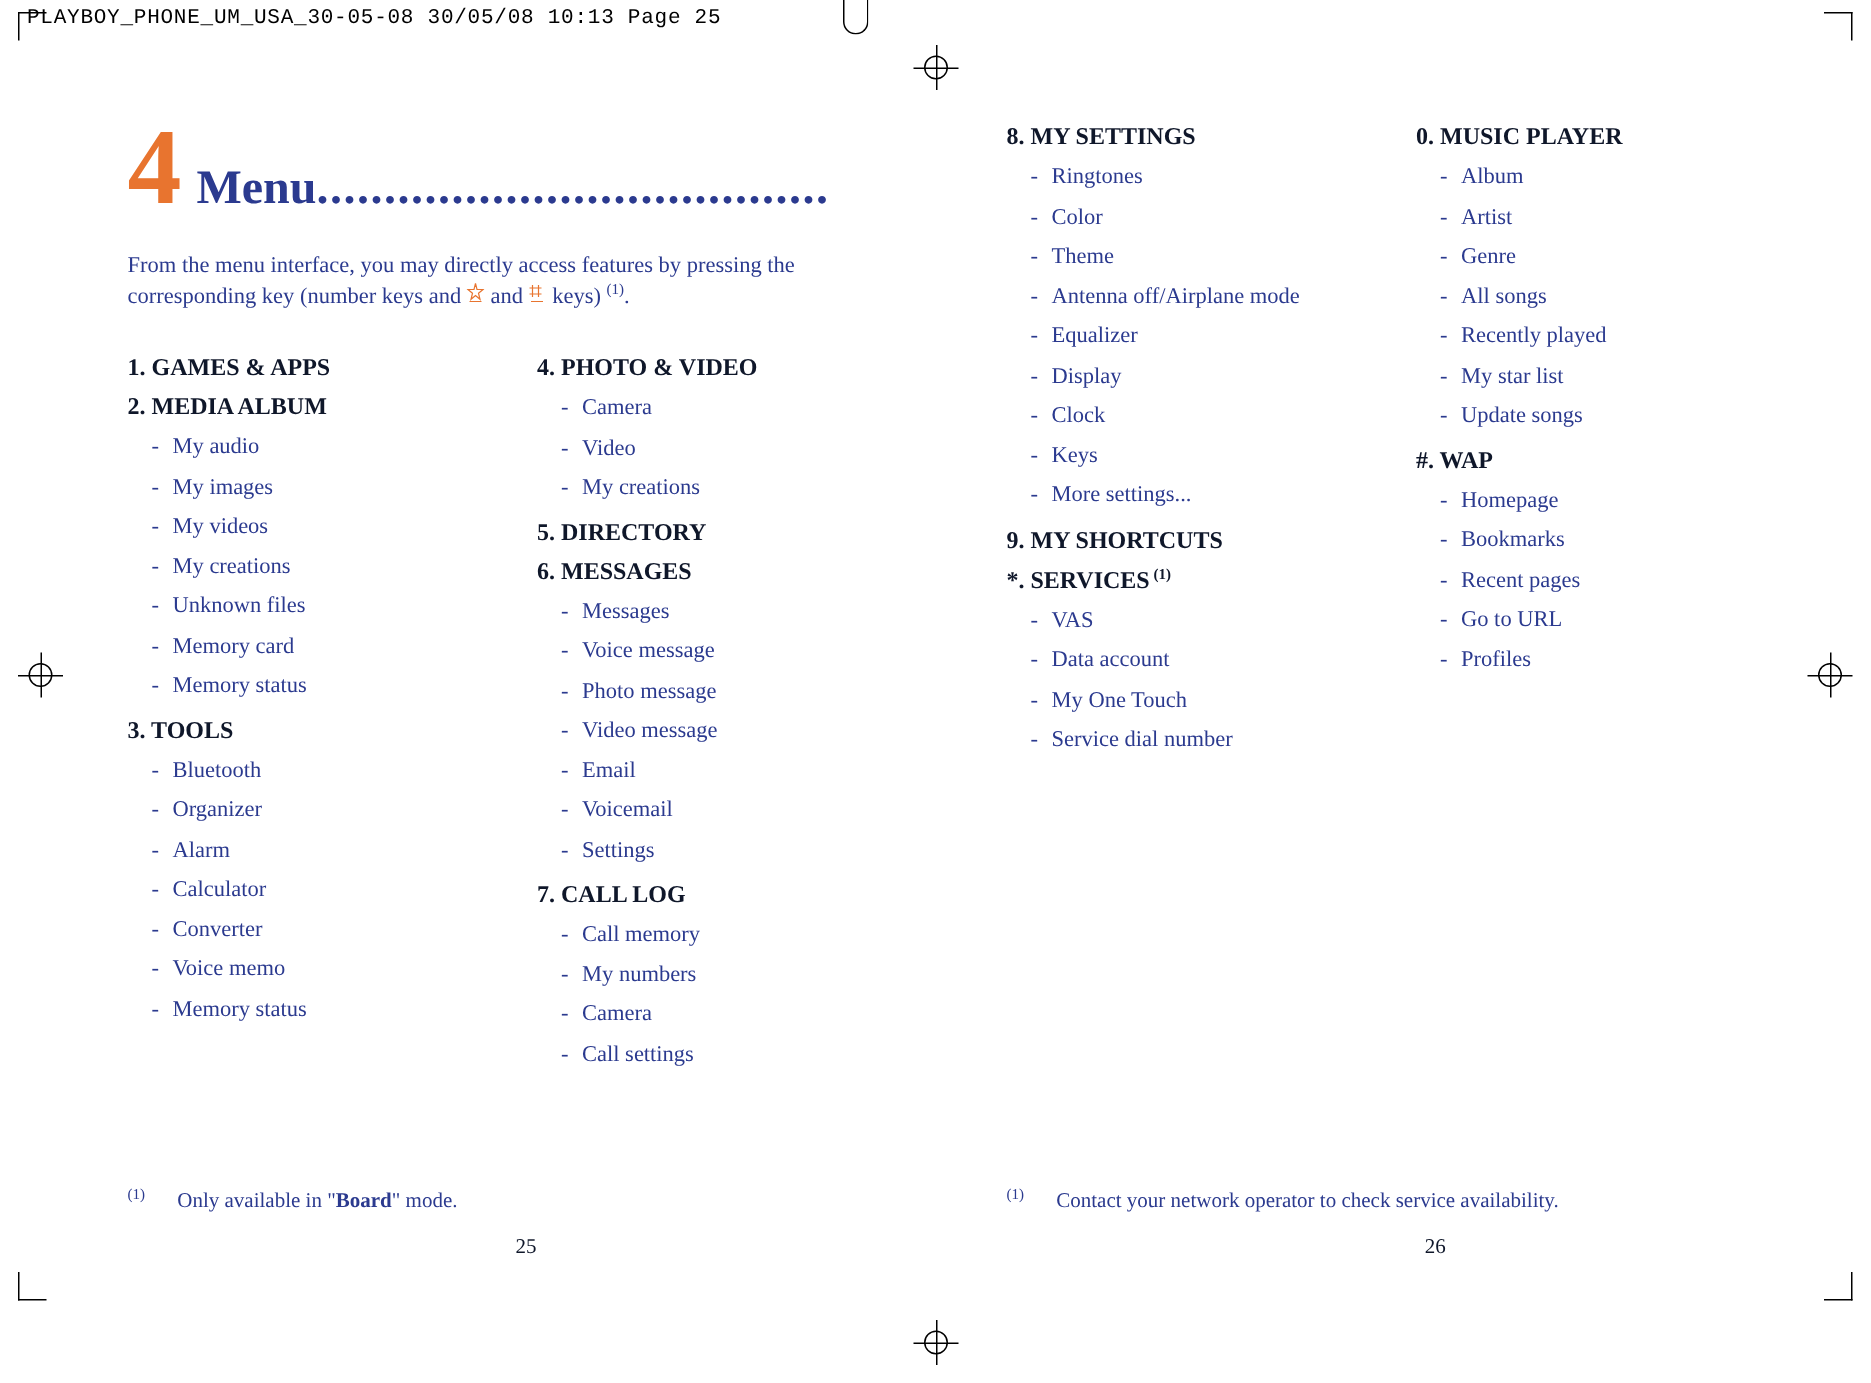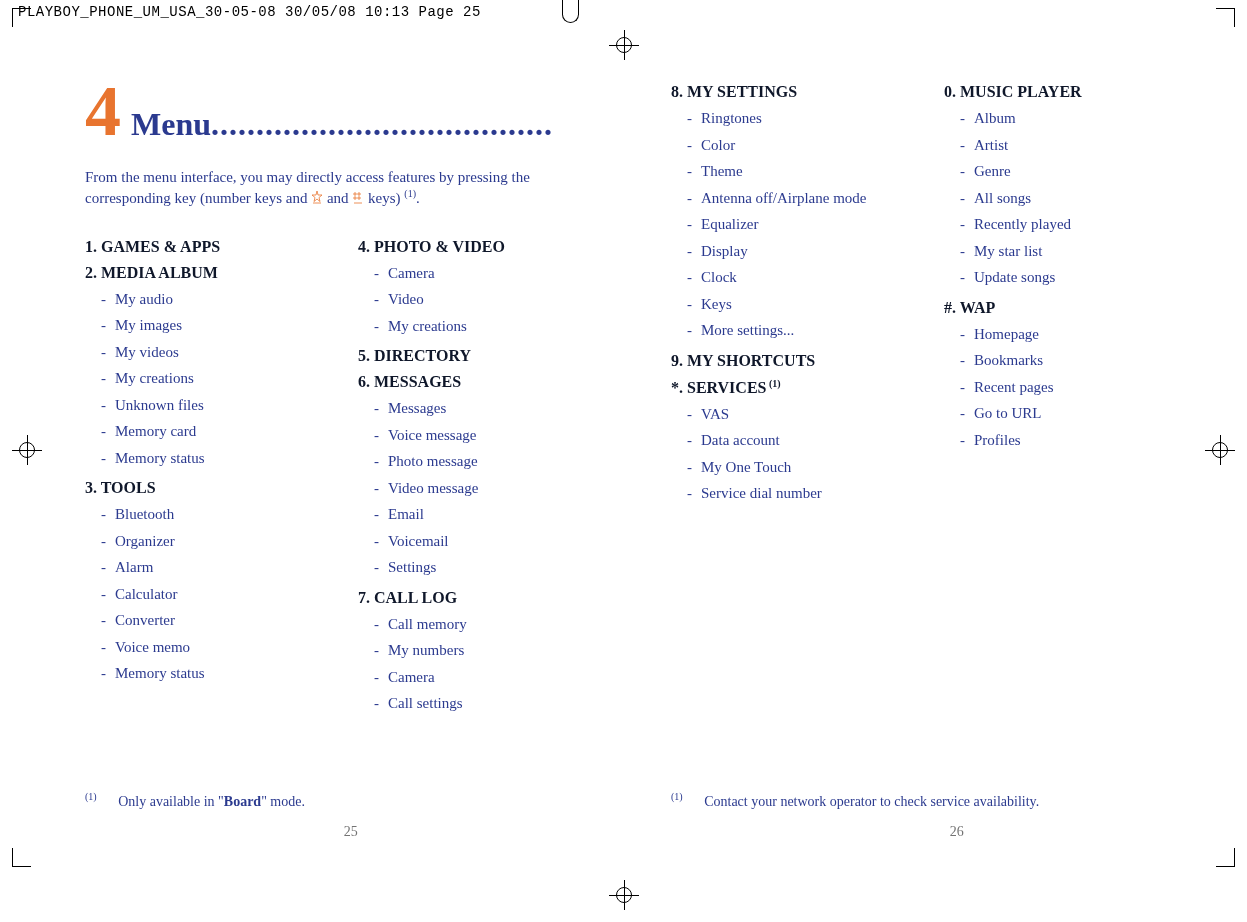--- a/index.html
+++ b/index.html
@@ -224,21 +224,21 @@
     .footnote .sup {
       margin-right: 18px;
     }
     .footnote .bold {
       font-weight: bold;
     }
     .page-num {
       position: absolute;
       bottom: -5px;
       font-size: 14px;
-      color: #737373;
+      color: #0f172a;
       text-align: center;
       width: 40px;
     }
     .page-num-left { left: 45%; }
     .page-num-right { left: 55%; font-family: Liberation Serif, serif; }
   </style>
 </head>
 <body>
 
 <div class="crop-corner-tl"></div>

